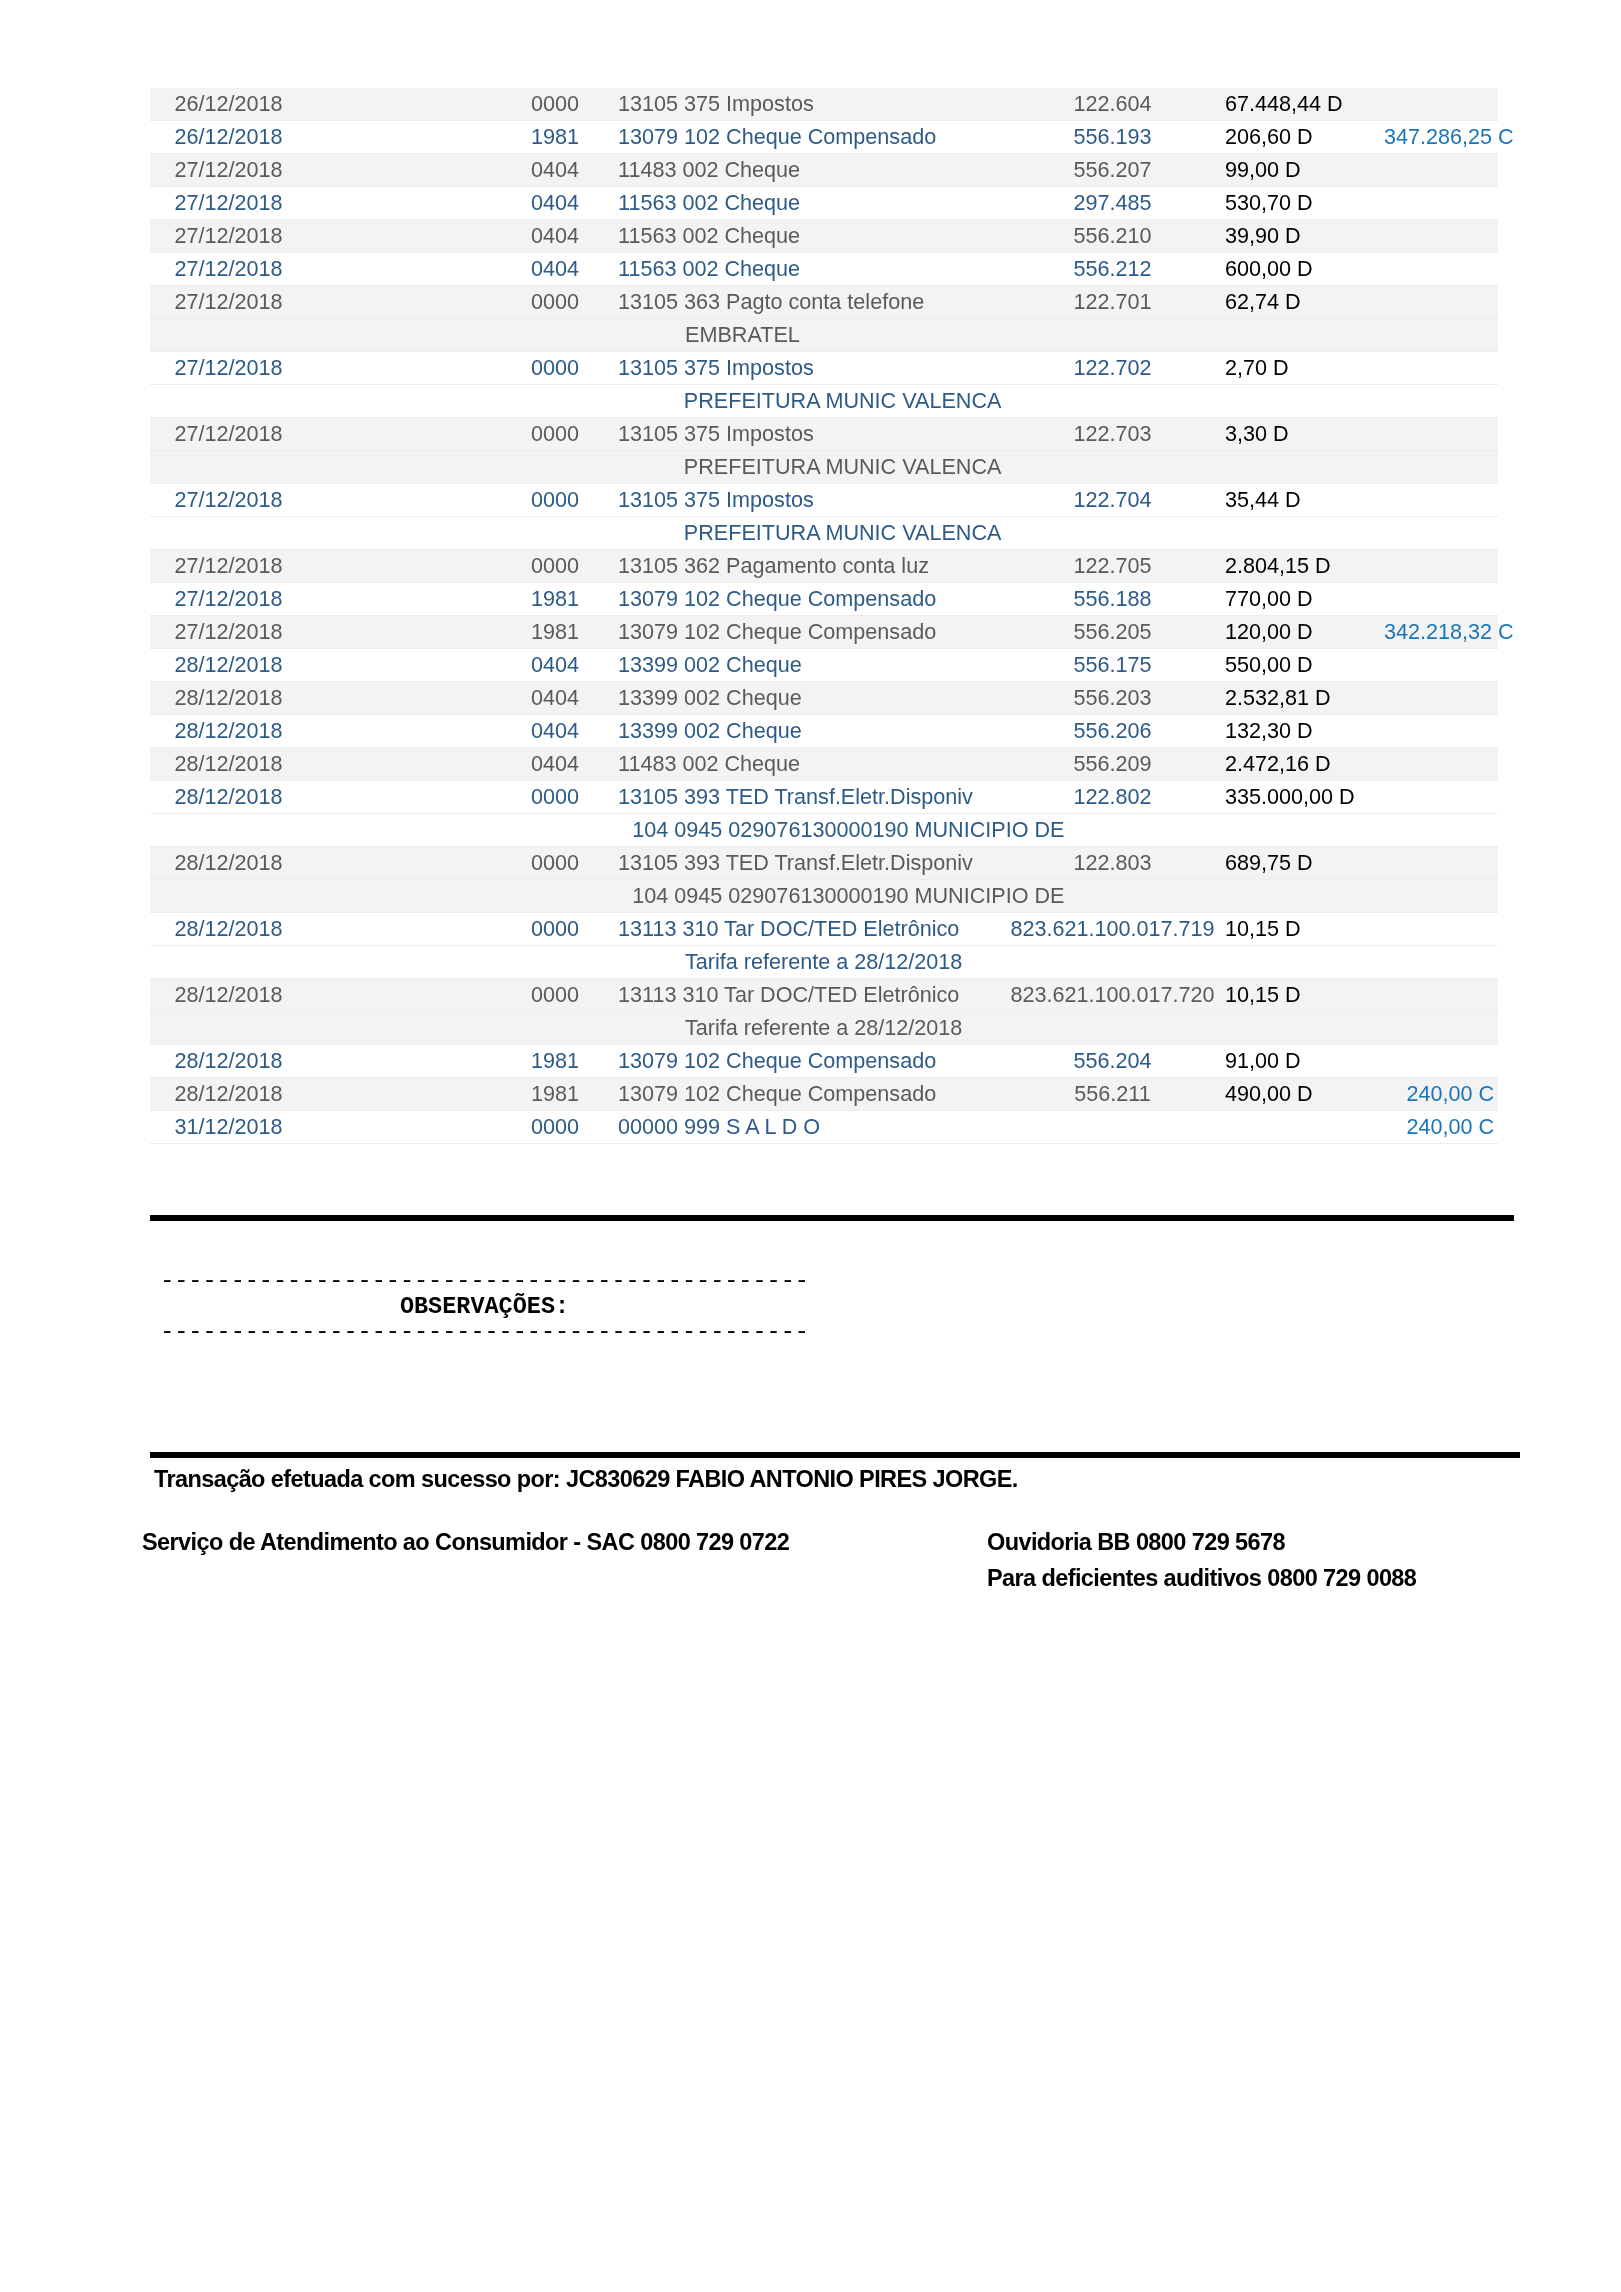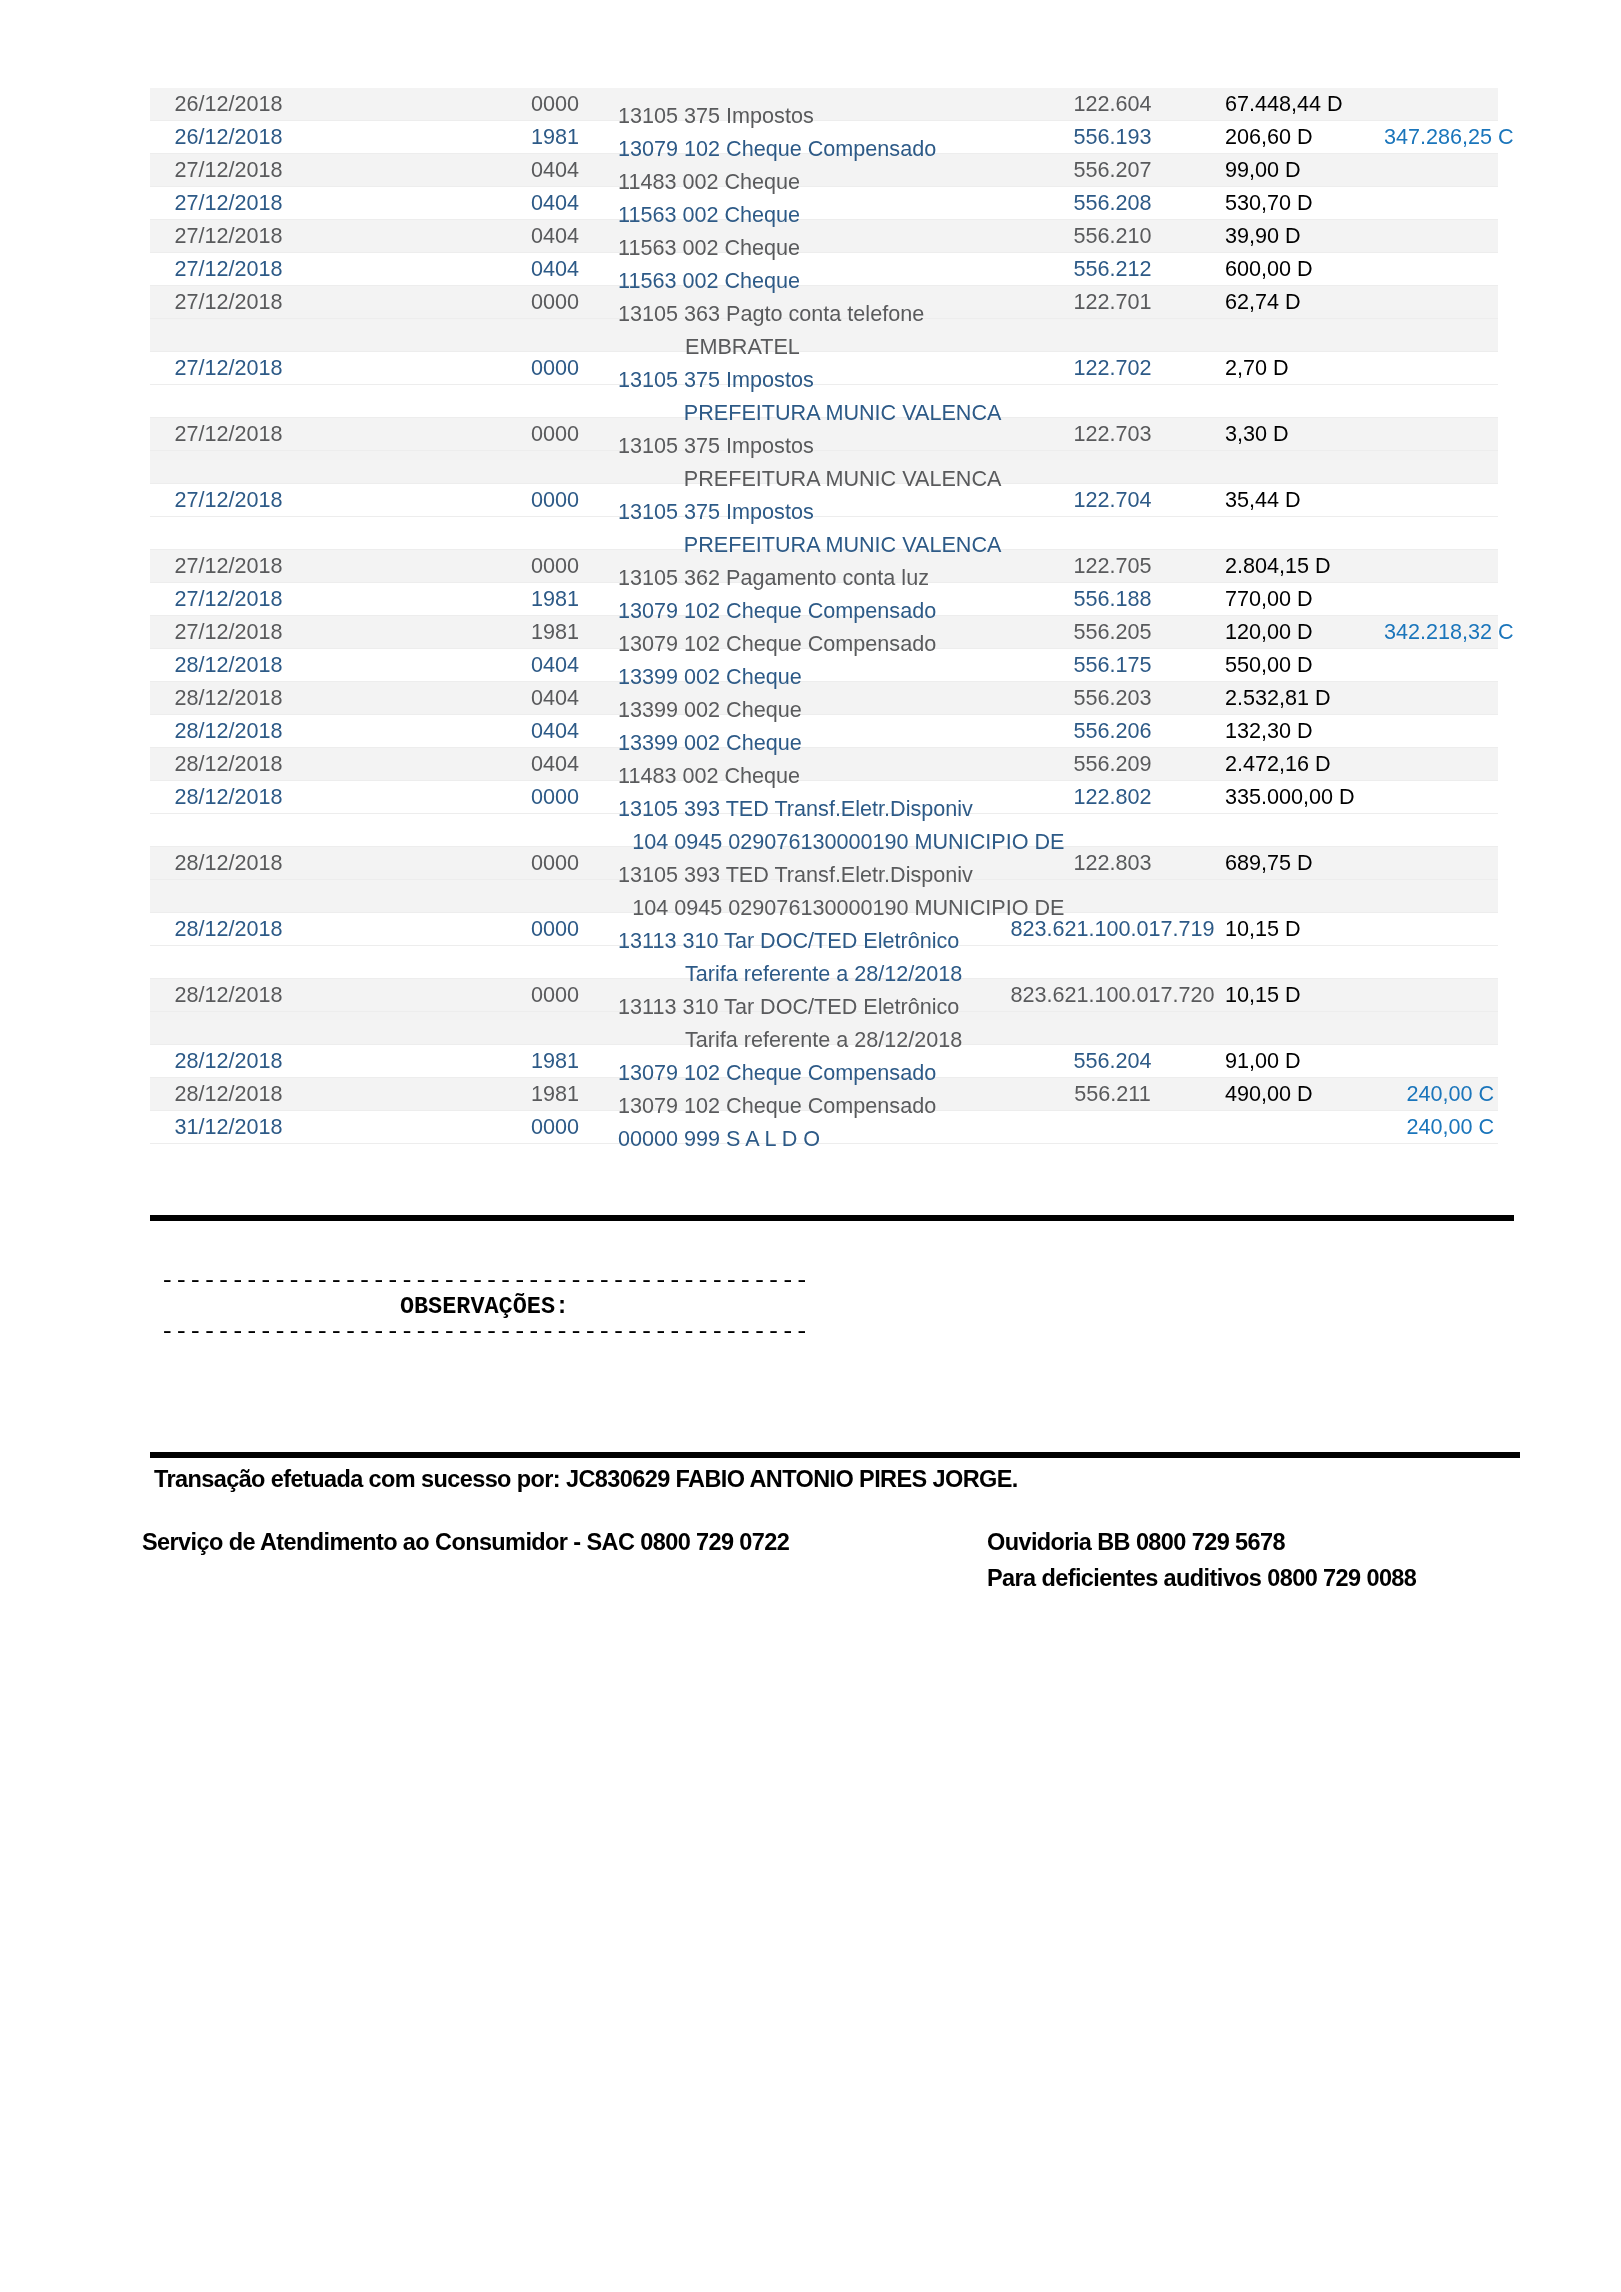--- a/index.html
+++ b/index.html
@@ -7,21 +7,21 @@
     width:1621px;height:2293px;position:relative;background:#ffffff;
     font-family:"Liberation Sans",sans-serif;color:#000;overflow:hidden;
   }
   
   .statement{position:absolute;left:150px;top:88px;width:1348px;}
   .row{display:flex;height:32px;line-height:32px;font-size:21.6px;border-bottom:1px solid #ededed;white-space:nowrap;}
   .row-gray{background:#f3f3f3;color:#595a5c;}
   .row-blue{background:#ffffff;color:#2d5a87;}
   .c-date{width:370px;padding-left:24.5px;box-sizing:border-box;}
   .c-agency{width:59px;text-align:right;}
-  .c-entry{flex:1;padding-left:39px;box-sizing:border-box;overflow:visible;margin-top:12px;}
+  .c-entry{flex:1;padding-left:39px;box-sizing:border-box;overflow:visible;}
   .row.indent .c-entry{padding-left:106px;}
   .c-doc{width:225px;text-align:center;}
   .c-debit{width:159px;text-align:left;color:#000000;}
   .c-credit{width:114px;text-align:right;color:#1a75bb;padding-right:3.9px;box-sizing:border-box;}
   
   .divider{position:absolute;background:#000;height:5.9px;}
   .divider-top{left:150px;top:1215px;width:1364px;}
   .divider-footer{left:150px;top:1452px;width:1370px;}
   
   .observations{
@@ -66,21 +66,21 @@
     <div class="c-agency">0404</div>
     <div class="c-entry">11483 002 Cheque</div>
     <div class="c-doc">556.207</div>
     <div class="c-debit">99,00 D</div>
     <div class="c-credit"></div>
   </div>
     <div class="row row-blue">
     <div class="c-date">27/12/2018</div>
     <div class="c-agency">0404</div>
     <div class="c-entry">11563 002 Cheque</div>
-    <div class="c-doc">556.208</div>
+    <div class="c-doc">297.485</div>
     <div class="c-debit">530,70 D</div>
     <div class="c-credit"></div>
   </div>
     <div class="row row-gray">
     <div class="c-date">27/12/2018</div>
     <div class="c-agency">0404</div>
     <div class="c-entry">11563 002 Cheque</div>
     <div class="c-doc">556.210</div>
     <div class="c-debit">39,90 D</div>
     <div class="c-credit"></div>

